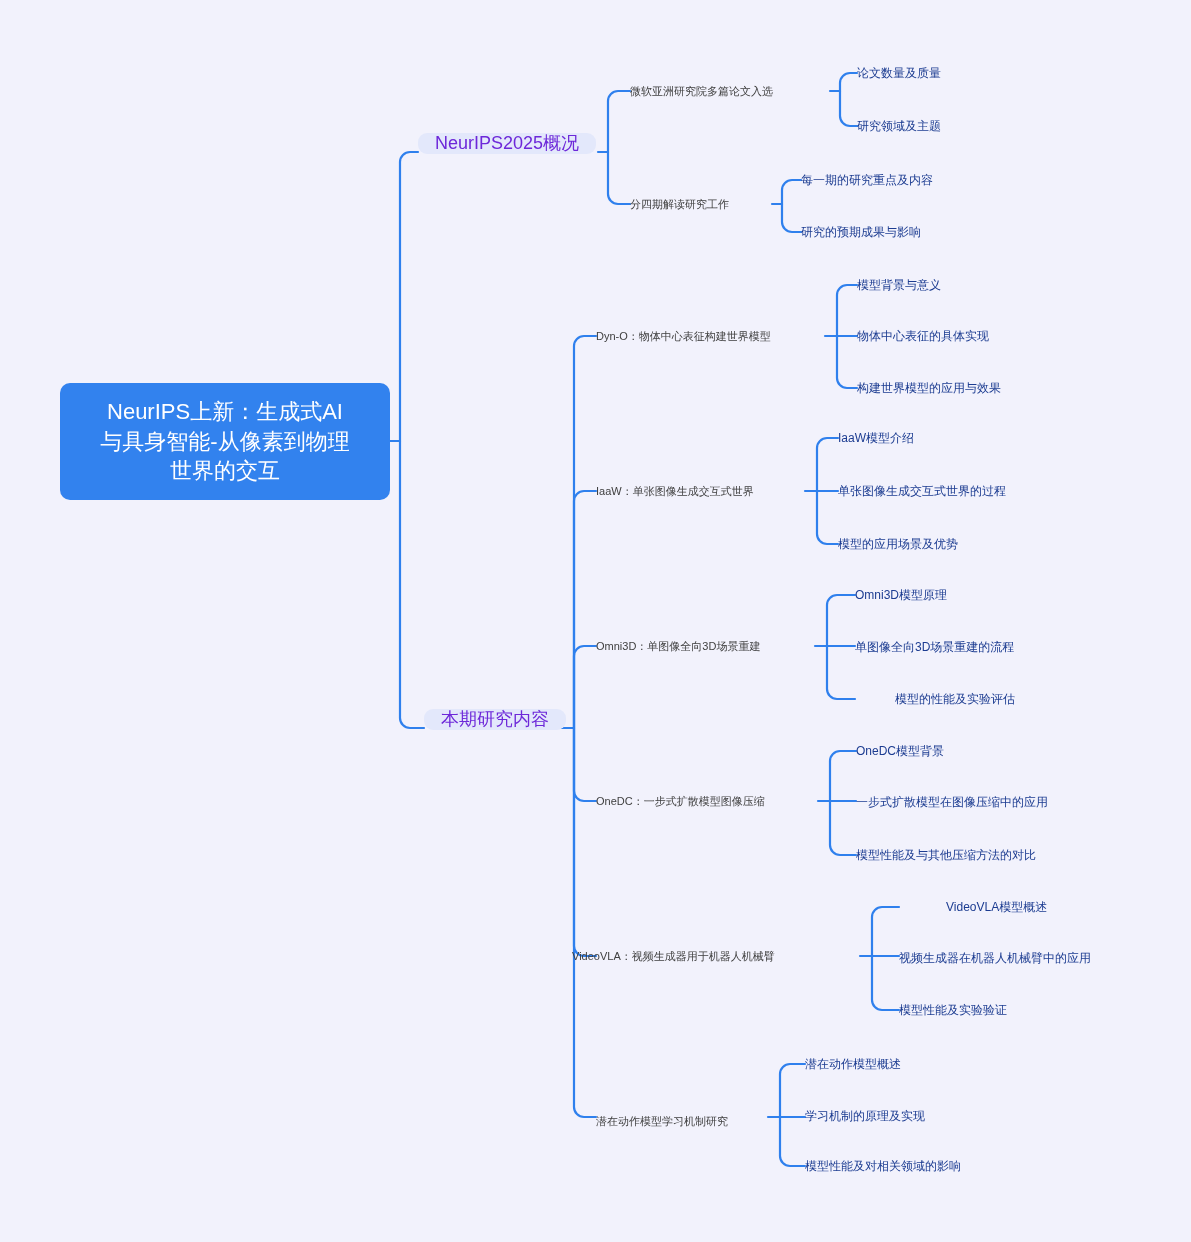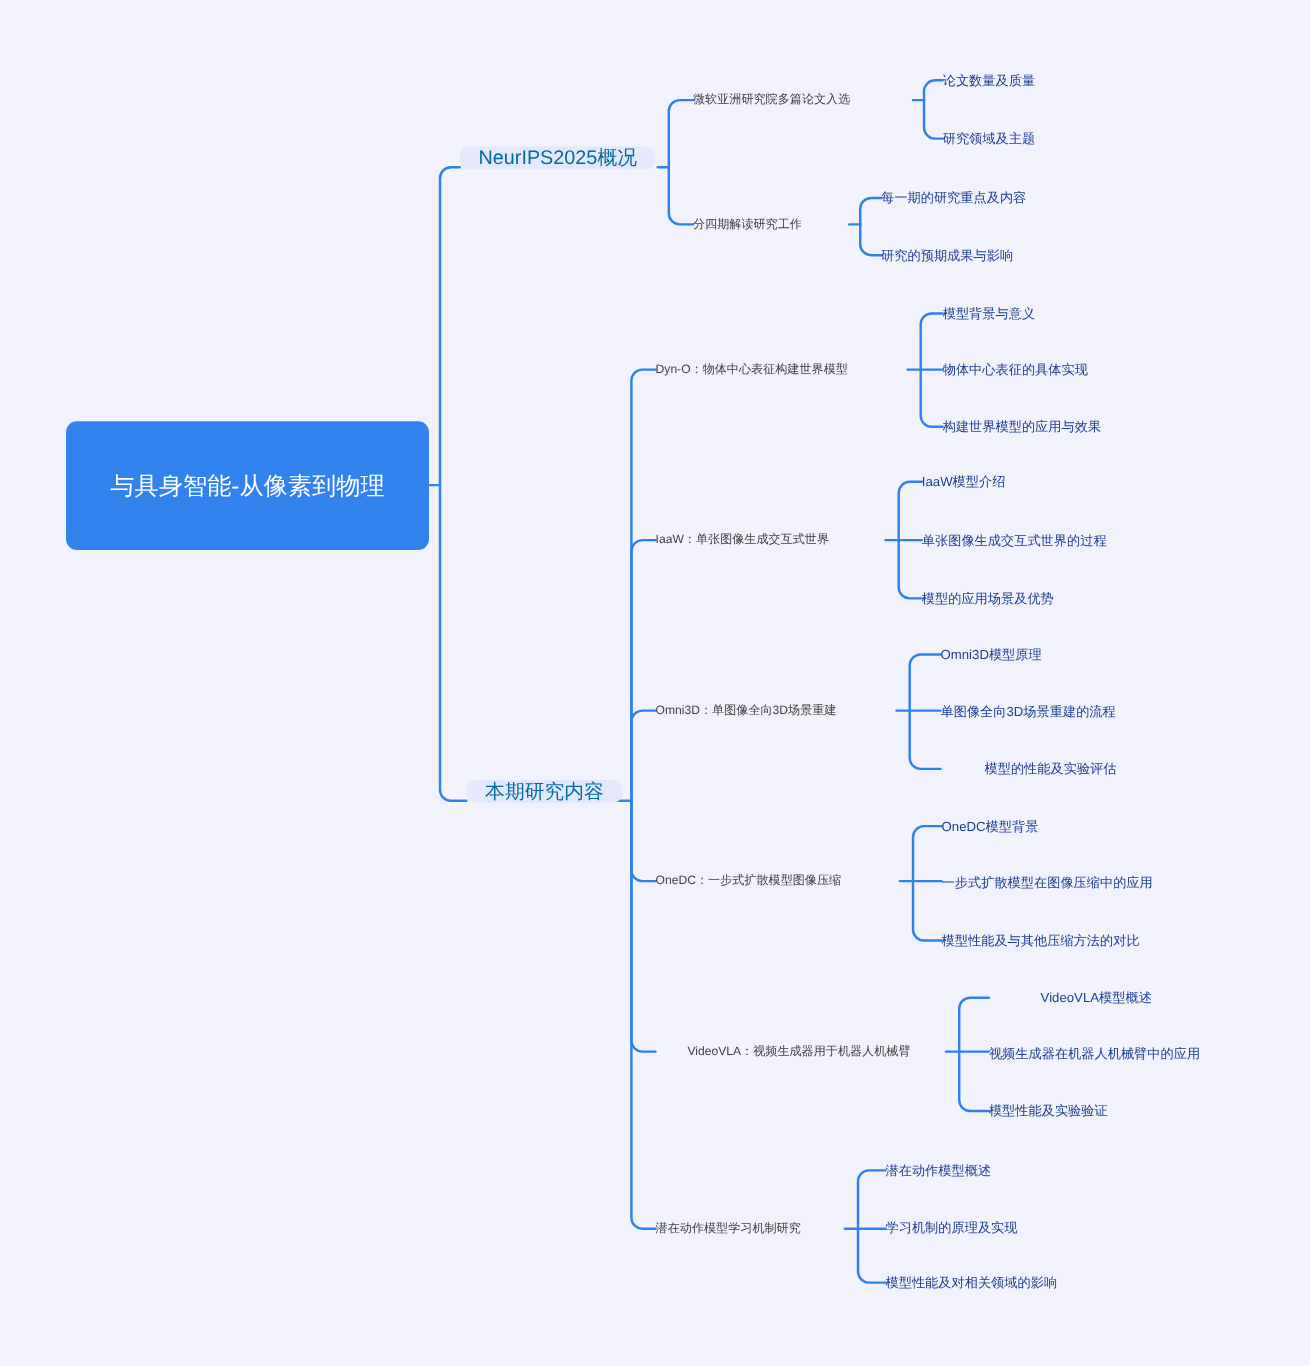--- a/index.html
+++ b/index.html
@@ -45,21 +45,21 @@
     justify-content: center;
     text-align: center;
     padding: 0 16px;
     white-space: normal;
   }
   .node-root .rt-line { display: block; }
   
   .node-l1 {
     background: #e3e8fb;
     border-radius: 9px;
-    color: #0369a1;
+    color: #6d28d9;
     font-size: 18px;
     height: 21px;
     display: flex;
     align-items: center;
     padding: 0 17px;
   }
   
   .node-l2 {
     color: #404040;
     font-size: 11px;
@@ -136,21 +136,23 @@
 
       <path d="M768,1117 H780"></path>
       <path d="M780,1117 V1074 a10,10 0 0 1 10,-10 H805"></path>
       <path d="M780,1117 H805"></path>
       <path d="M780,1117 V1156 a10,10 0 0 0 10,10 H805"></path>
     </g>
   </svg>
 
   <div class="node node-root">
     <div>
+      <span class="rt-line">NeurIPS上新：生成式AI</span>
       <span class="rt-line">与具身智能-从像素到物理</span>
+      <span class="rt-line">世界的交互</span>
     </div>
   </div>
 
   <div class="node node-l1" style="left:418px; top:133px;">
     <span>NeurIPS2025概况</span>
   </div>
 
   <div class="node node-l2" style="left:630px; top:79px;">
     <span>微软亚洲研究院多篇论文入选</span>
   </div>
@@ -220,34 +222,34 @@
   <div class="node node-l3" style="left:856px; top:740px;">
     <span>OneDC模型背景</span>
   </div>
   <div class="node node-l3" style="left:856px; top:791px;">
     <span>一步式扩散模型在图像压缩中的应用</span>
   </div>
   <div class="node node-l3" style="left:856px; top:844px;">
     <span>模型性能及与其他压缩方法的对比</span>
   </div>
 
-  <div class="node node-l2" style="left:625px; top:944px;text-align:right;">
+  <div class="node node-l2" style="left:572px; top:944px;text-align:right;">
     <span>VideoVLA：视频生成器用于机器人机械臂</span>
   </div>
   <div class="node node-l3" style="left:899px; top:896px;margin-left:47px;">
     <span>VideoVLA模型概述</span>
   </div>
   <div class="node node-l3" style="left:899px; top:947px;">
     <span>视频生成器在机器人机械臂中的应用</span>
   </div>
   <div class="node node-l3" style="left:899px; top:999px;">
     <span>模型性能及实验验证</span>
   </div>
 
-  <div class="node node-l2" style="left:596px; top:1105px;">
+  <div class="node node-l2" style="left:596px; top:1105px;align-items:flex-end;">
     <span>潜在动作模型学习机制研究</span>
   </div>
   <div class="node node-l3" style="left:805px; top:1053px;">
     <span>潜在动作模型概述</span>
   </div>
   <div class="node node-l3" style="left:805px; top:1105px;">
     <span>学习机制的原理及实现</span>
   </div>
   <div class="node node-l3" style="left:805px; top:1155px;">
     <span>模型性能及对相关领域的影响</span>

